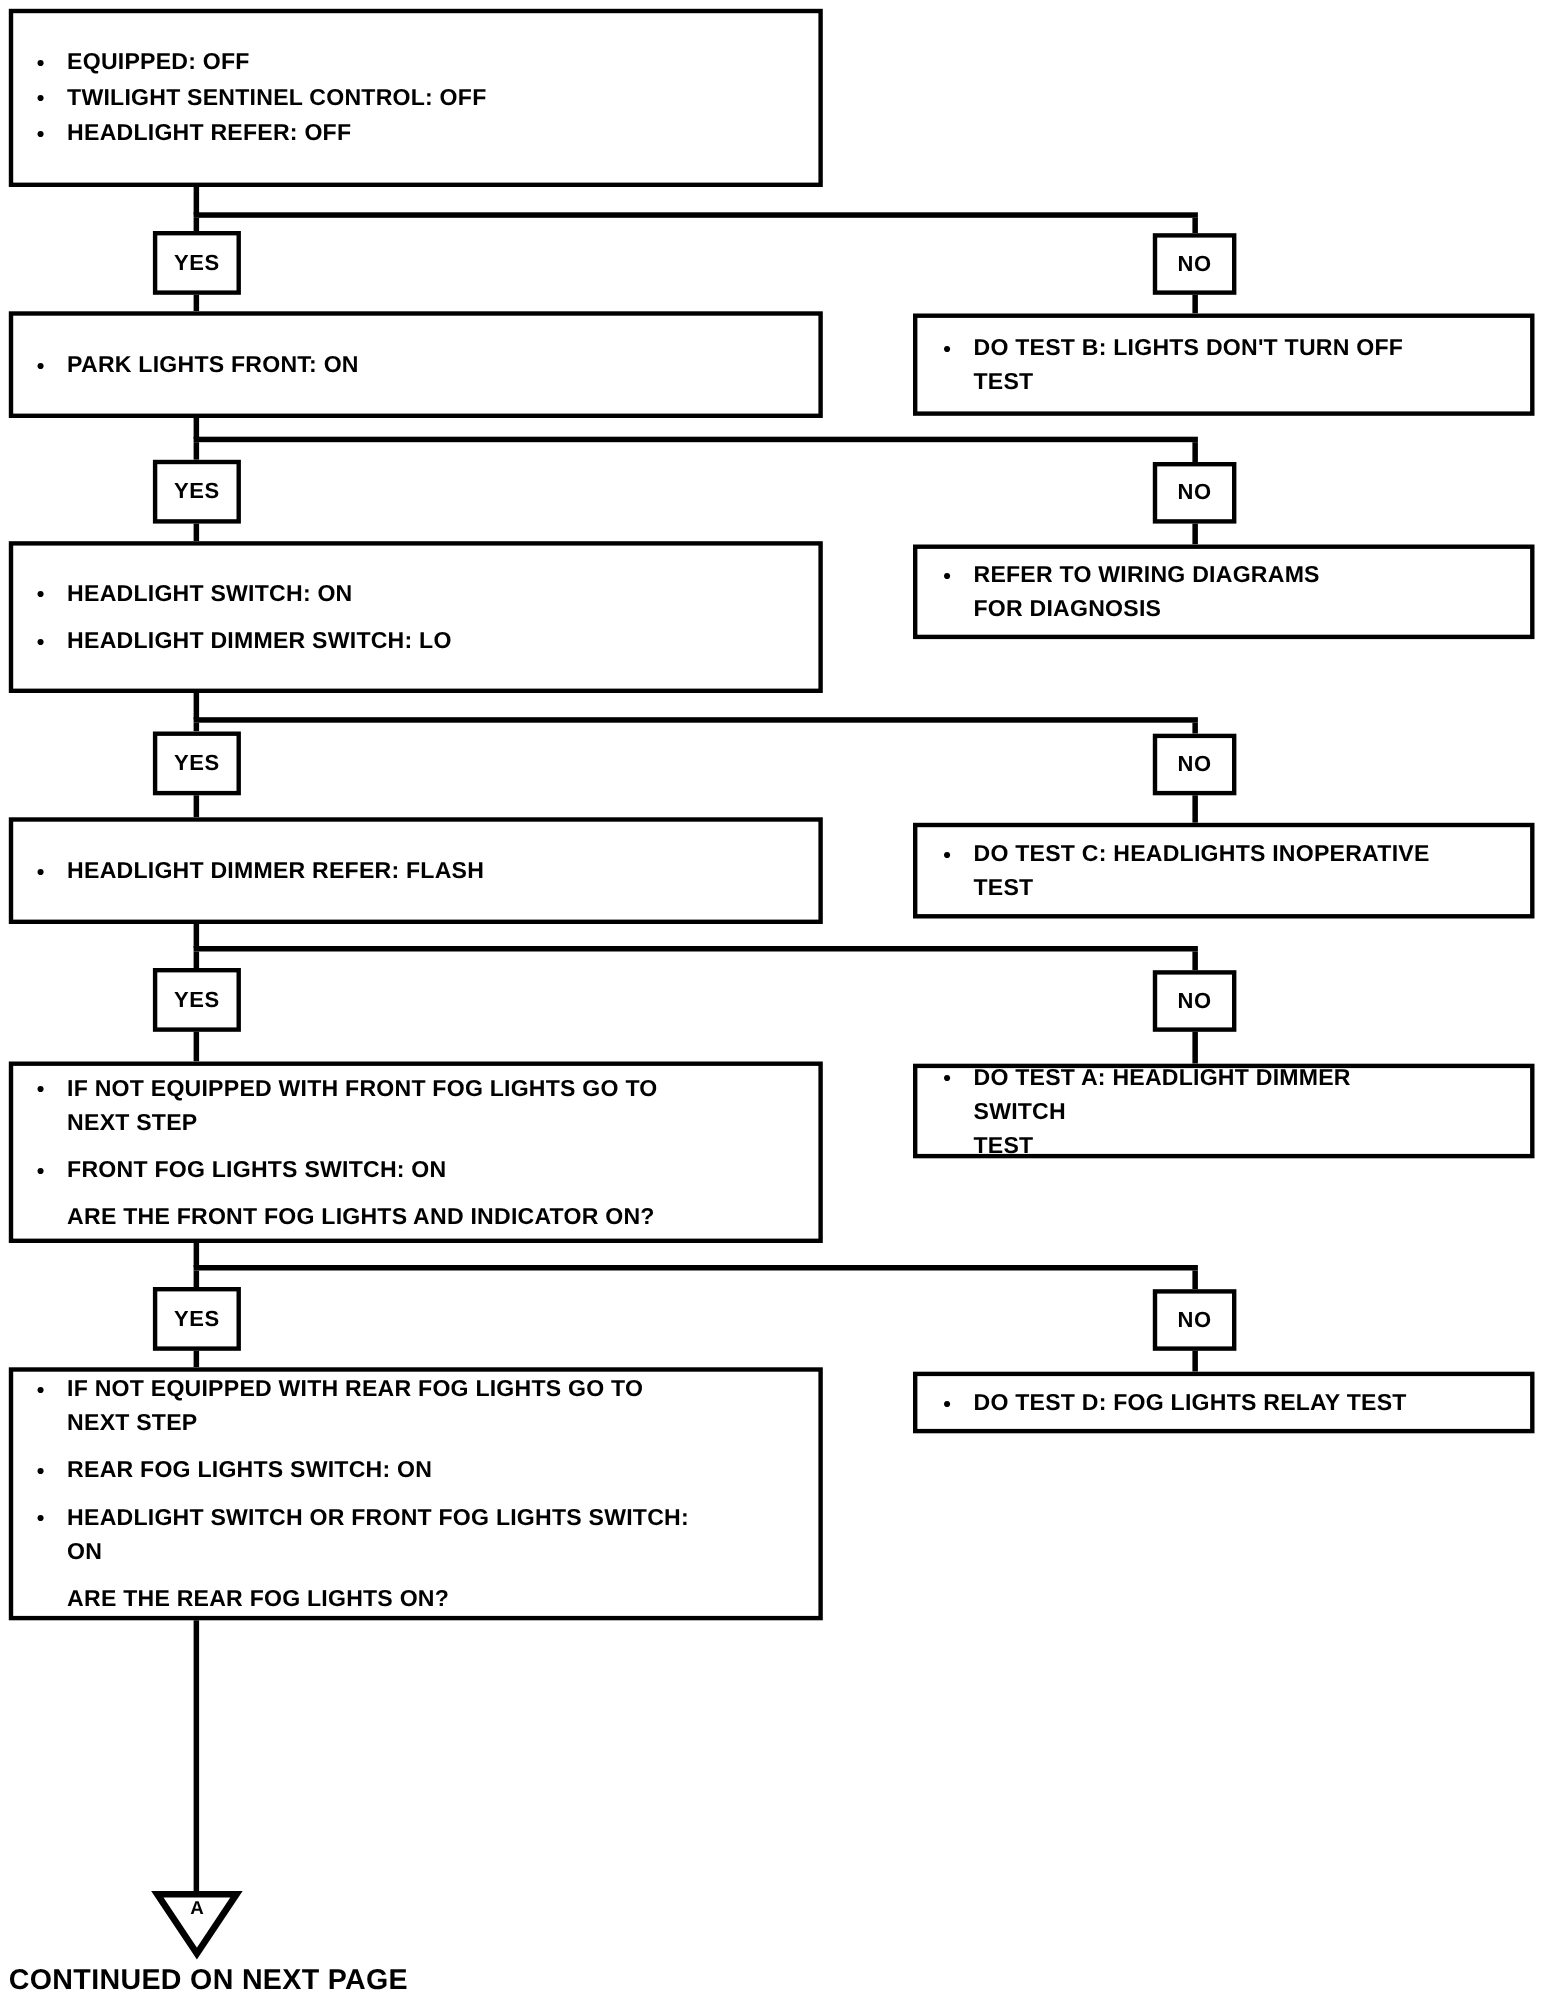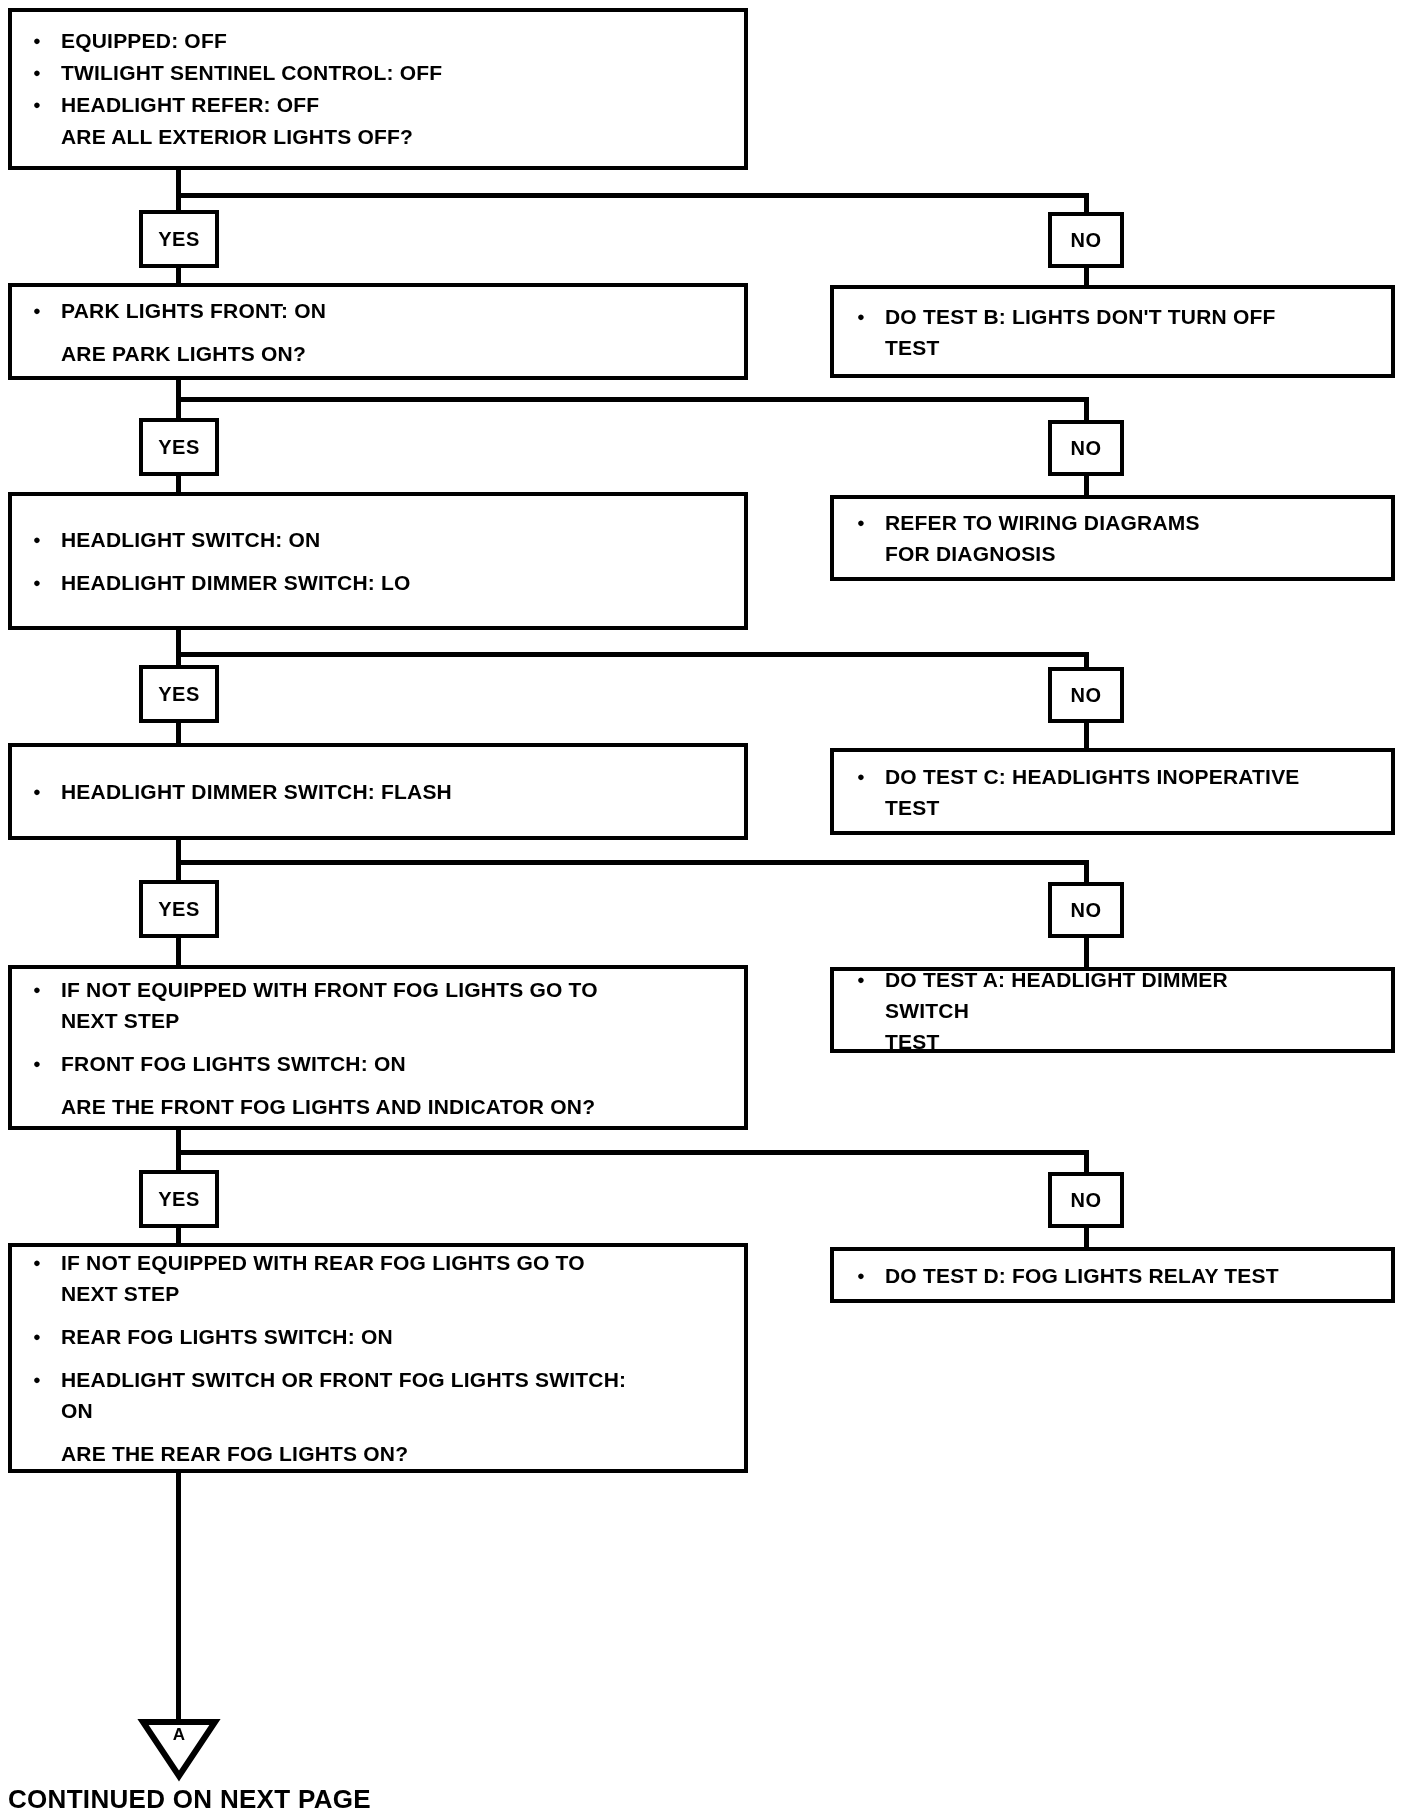--- a/index.html
+++ b/index.html
@@ -71,44 +71,36 @@
         <span class="txt">EQUIPPED: OFF</span>
       </div>
     <div class="item">
         <span class="blt">●</span>
         <span class="txt">TWILIGHT SENTINEL CONTROL: OFF</span>
       </div>
     <div class="item">
         <span class="blt">●</span>
         <span class="txt">HEADLIGHT REFER: OFF</span>
       </div>
-    <div class="item">
-        <span class="blt"></span>
-        <span class="txt">ARE ALL EXTERIOR LIGHTS OFF?</span>
-      </div>
   </div>
 
   <div class="ln" style="left:176px;top:170px;width:5px;height:25px"></div>
   <div class="ln" style="left:176px;top:193px;width:913px;height:5px"></div>
   <div class="ln" style="left:176px;top:198px;width:5px;height:12px"></div>
   <div class="ln" style="left:1084px;top:198px;width:5px;height:14px"></div>
   <div class="yn yes" style="top:210px">YES</div>
   <div class="yn no" style="top:212px">NO</div>
   <div class="ln" style="left:176px;top:268px;width:5px;height:15px"></div>
   <div class="ln" style="left:1084px;top:268px;width:5px;height:17px"></div>
 
   <div class="box qbox" style="top:283px;height:97px">
     <div class="item">
         <span class="blt">●</span>
         <span class="txt">PARK LIGHTS FRONT: ON</span>
       </div>
-    <div class="item">
-        <span class="blt"></span>
-        <span class="txt">ARE PARK LIGHTS ON?</span>
-      </div>
   </div>
   <div class="box abox" style="top:285px;height:93px">
     <div class="item">
         <span class="blt">●</span>
         <span class="txt">DO TEST B: LIGHTS DON'T TURN OFF
 TEST</span>
       </div>
   </div>
 
   <div class="ln" style="left:176px;top:380px;width:5px;height:19px"></div>
@@ -143,21 +135,21 @@
   <div class="ln" style="left:176px;top:657px;width:5px;height:8px"></div>
   <div class="ln" style="left:1084px;top:657px;width:5px;height:10px"></div>
   <div class="yn yes" style="top:665px">YES</div>
   <div class="yn no" style="top:667px">NO</div>
   <div class="ln" style="left:176px;top:723px;width:5px;height:20px"></div>
   <div class="ln" style="left:1084px;top:723px;width:5px;height:25px"></div>
 
   <div class="box qbox" style="top:743px;height:97px">
     <div class="item">
         <span class="blt">●</span>
-        <span class="txt">HEADLIGHT DIMMER SWITCH: FLASH</span>
+        <span class="txt">HEADLIGHT DIMMER REFER: FLASH</span>
       </div>
   </div>
   <div class="box abox" style="top:748px;height:87px">
     <div class="item">
         <span class="blt">●</span>
         <span class="txt">DO TEST C: HEADLIGHTS INOPERATIVE
 TEST</span>
       </div>
   </div>
 

